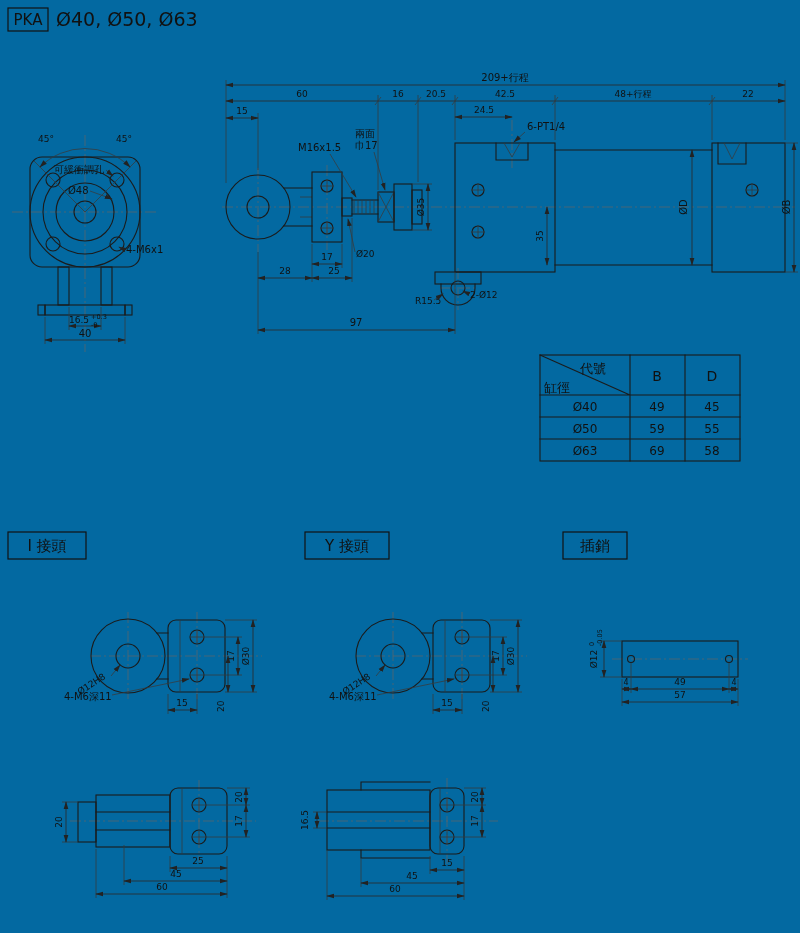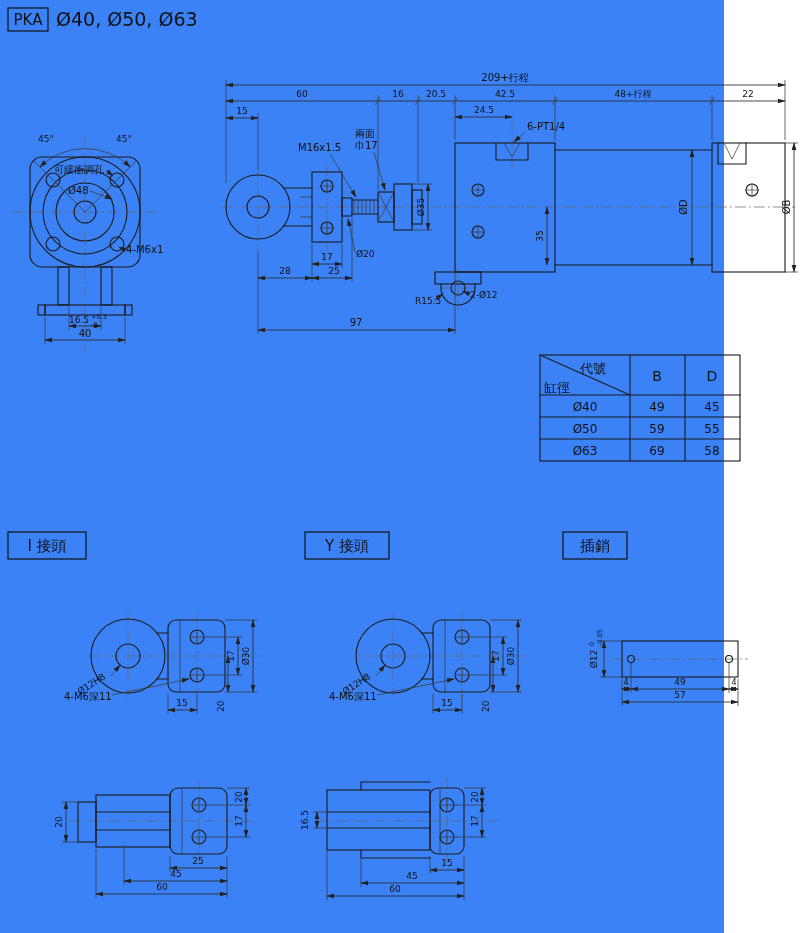--- a/index.html
+++ b/index.html
@@ -1,17 +1,17 @@
 <!DOCTYPE html>
 <html><head>
 <meta charset="utf-8">
 <title>PKA Ø40, Ø50, Ø63</title>
 <style>
   html,body{margin:0;padding:0;background:#fff;}
-  .sheet{width:724px;height:933px;position:relative;background:#3b82f6;}
+  .sheet{width:800px;height:933px;position:relative;background:#0369a1;}
   svg{display:block;}
   .ln{stroke:#1b1b1b;stroke-width:1.1;fill:none;stroke-linecap:square;}
   .thin{stroke:#3a3a3a;stroke-width:.75;fill:none;}
   .dim{stroke:#2a2a2a;stroke-width:.85;fill:none;}
   .cl{stroke:#666;stroke-width:.7;fill:none;stroke-dasharray:11 3 2 3;}
   text{font-family:"DejaVu Sans","Liberation Sans",sans-serif;fill:#111;}
   .t6{font-size:6.5px}.t8{font-size:8px}.t9{font-size:9px}.t10{font-size:10px}
   .t12{font-size:12px}.t13{font-size:13px}.t14{font-size:14px}.t15{font-size:15px}.t19{font-size:19px}
   .mid{text-anchor:middle}
   .box{fill:none;stroke:#111;stroke-width:1.2}

